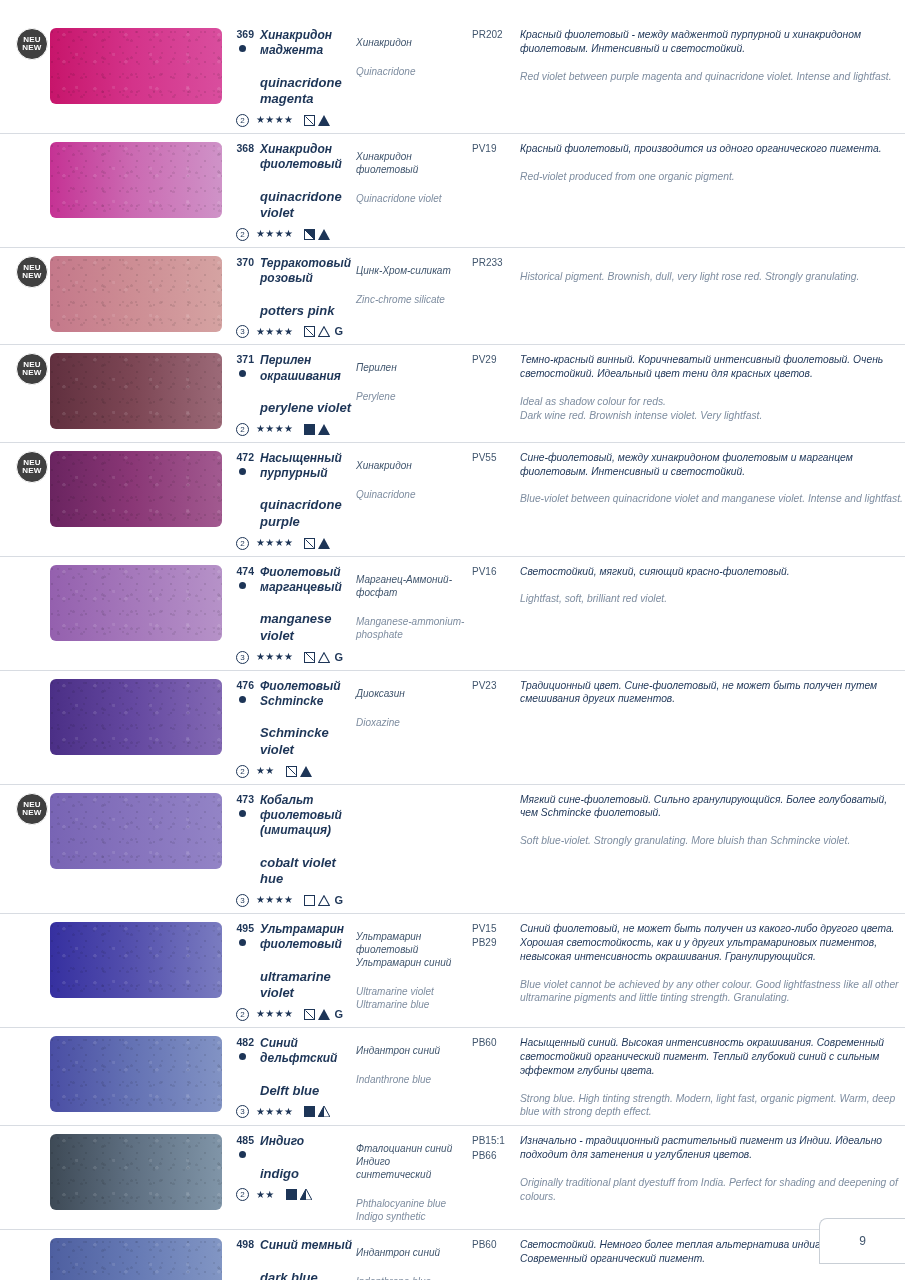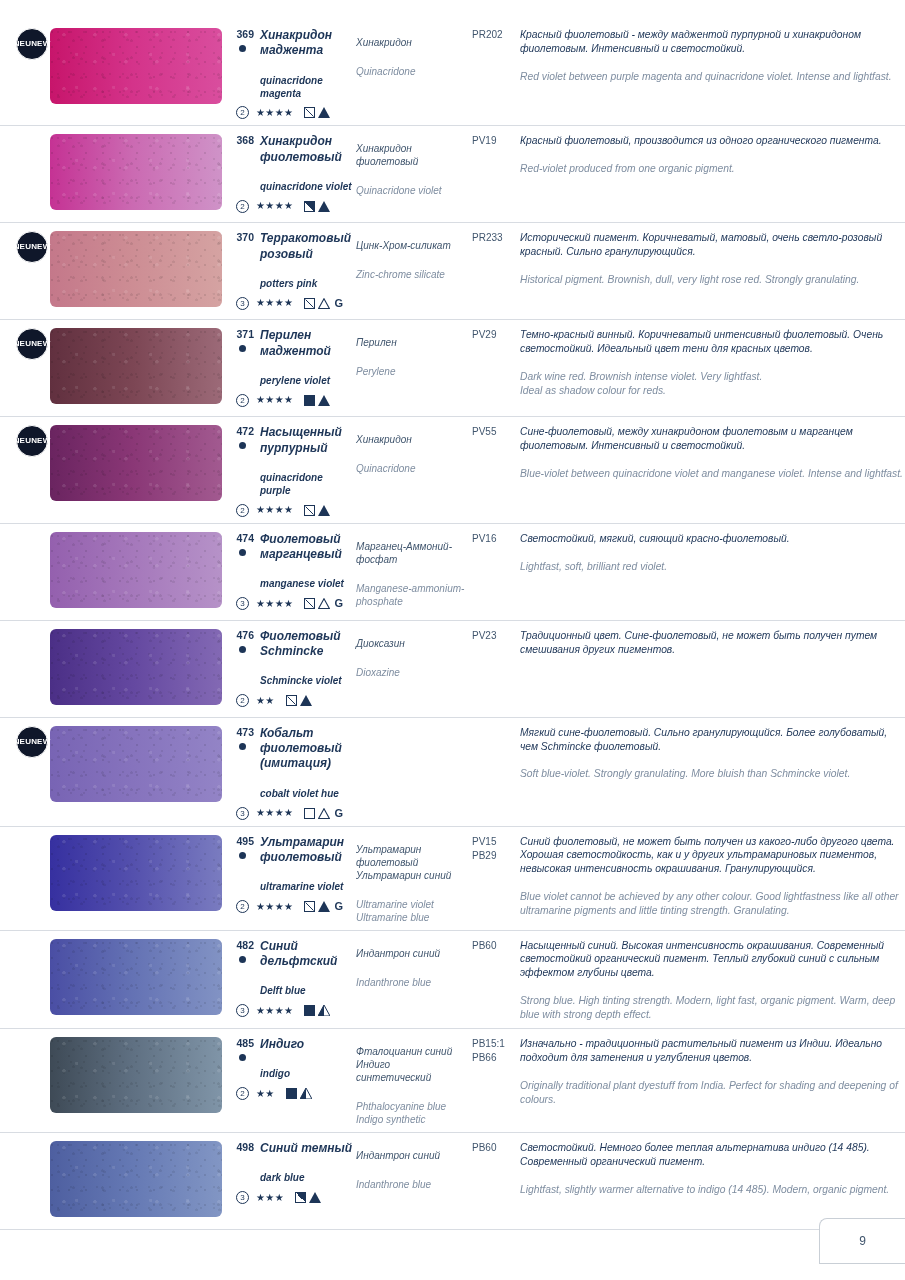--- a/index.html
+++ b/index.html
@@ -30,23 +30,23 @@
   .badge-col {
     width: 50px; min-width: 50px;
     position: relative;
     align-self: stretch;
   }
   .neu-badge {
     position: absolute;
     left: 16px; top: 8px;
     width: 32px; height: 32px;
     border-radius: 50%;
-    background: #0f172a;
+    background: #404040;
     color: #ffffff;
-    display: flex; flex-direction: row;
+    display: flex; flex-direction: column;
     align-items: center; justify-content: center;
     line-height: 1.0;
     z-index: 5;
     border: 1px solid #ffffff;
   }
   .neu-badge span { font-size: 8px; font-weight: bold; letter-spacing: .2px; }
 
   
   .swatch-col {
     width: 178px; min-width: 178px;
@@ -92,21 +92,21 @@
     min-height: 96px;
   }
   .col-name   { width: 128px; min-width: 128px; position: relative; padding-left: 2px;}
   .col-pig    { width: 116px; min-width: 116px; }
   .col-code   { width: 48px;  min-width: 48px; }
   .col-desc   { flex: 1; }
 
   .num-line { display: flex; align-items: flex-start; gap: 6px; }
   .num { font-size: 10.5px; font-weight: bold; color: #1d3557; width: 24px; text-align: right; flex: none; }
   .name-ru { font-size: 12px; font-weight: bold; font-style: italic; color: #1d3557; line-height: 1.28; }
-  .name-en { font-size: 10px; font-weight: bold; font-style: italic; color: #1d3557; line-height: 1.28; padding-left: 30px; }
+  .name-en { font-size: 13px; font-weight: bold; font-style: italic; color: #1d3557; line-height: 1.28; padding-left: 30px; }
   .dot {
     position: absolute; left: 11px; top: 17px;
     width: 7px; height: 7px; border-radius: 50%;
     background: #1d3557;
   }
   .name-en-wrap { margin-top: 16px; }
 
   .pig-ru { font-size: 10px; font-style: italic; color: #41566e; line-height: 1.3; margin-top: 8px; }
   .pig-en { font-size: 10px; font-style: italic; color: #7e8da0; line-height: 1.3; margin-top: 16px; }
   .code { font-size: 10px; color: #41566e; line-height: 1.45; font-style: normal;}
@@ -309,21 +309,20 @@
               <div>Цинк-Хром-силикат</div>
             </div>
             <div class="pig-en">
               <div>Zinc-chrome silicate</div>
             </div>
           </div>
           <div class="col-code code">
             <div>PR233</div>
           </div>
           <div class="col-desc">
-            <div class="desc-ru">Исторический пигмент. Коричневатый, матовый, очень светло-розовый красный. Сильно гранулирующийся.</div>
             <div class="desc-en">
               <div>Historical pigment. Brownish, dull, very light rose red. Strongly granulating.</div>
             </div>
           </div>
         </div>
       </div>
       <div class="row">
         <div class="badge-col">
           <div class="neu-badge">
             <span>NEU</span>
@@ -334,21 +333,21 @@
           <div class="swatch" style="background:linear-gradient(to right,#61303f 0%,#7c4654 48%,#9c6a78 100%)">
             <div class="grain"></div>
             <div class="grain2"></div>
           </div>
         </div>
         <div class="info">
           <div class="col-name">
             <span class="dot"></span>
             <div class="num-line">
               <span class="num">371</span>
-              <span class="name-ru">Перилен маджентой</span>
+              <span class="name-ru">Перилен окрашивания</span>
             </div>
             <div class="name-en-wrap">
               <div class="name-en">perylene violet</div>
             </div>
             <div class="symbols">
               <span class="series">2</span>
               <span class="stars">★★★★</span>
               <span class="sym-group">
                 <span class="sq full"></span>
                 <span class="tri">
@@ -366,22 +365,22 @@
             <div class="pig-en">
               <div>Perylene</div>
             </div>
           </div>
           <div class="col-code code">
             <div>PV29</div>
           </div>
           <div class="col-desc">
             <div class="desc-ru">Темно-красный винный. Коричневатый интенсивный фиолетовый. Очень светостойкий. Идеальный цвет тени для красных цветов.</div>
             <div class="desc-en">
+              <div>Ideal as shadow colour for reds.</div>
               <div>Dark wine red. Brownish intense violet. Very lightfast.</div>
-              <div>Ideal as shadow colour for reds.</div>
             </div>
           </div>
         </div>
       </div>
       <div class="row">
         <div class="badge-col">
           <div class="neu-badge">
             <span>NEU</span>
             <span>NEW</span>
           </div>

